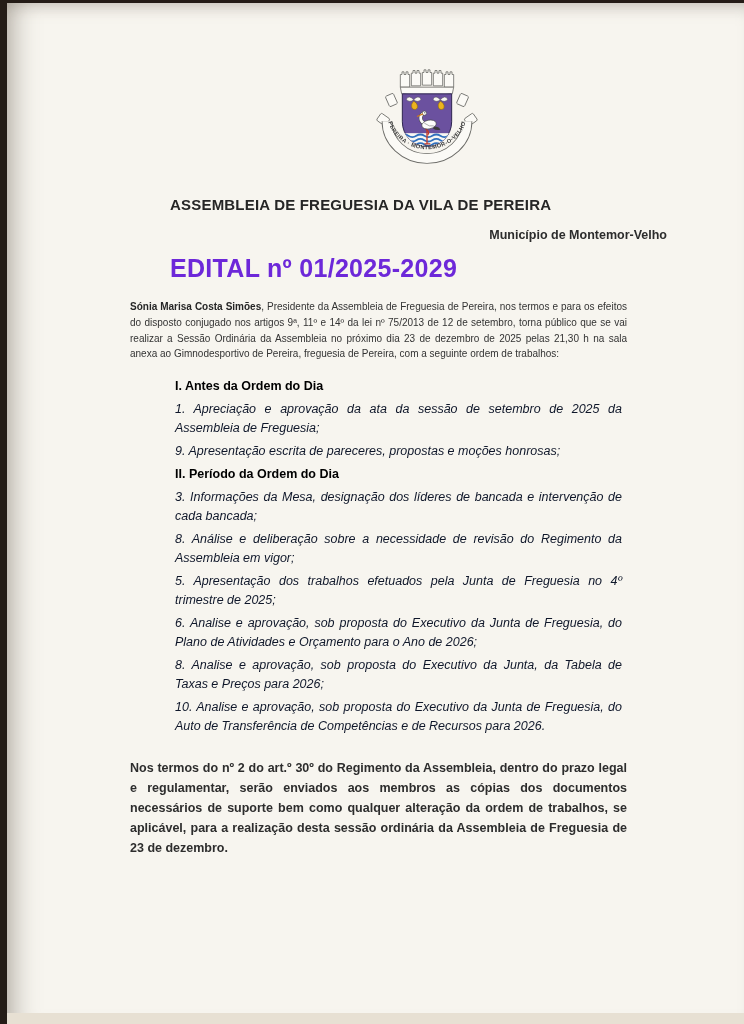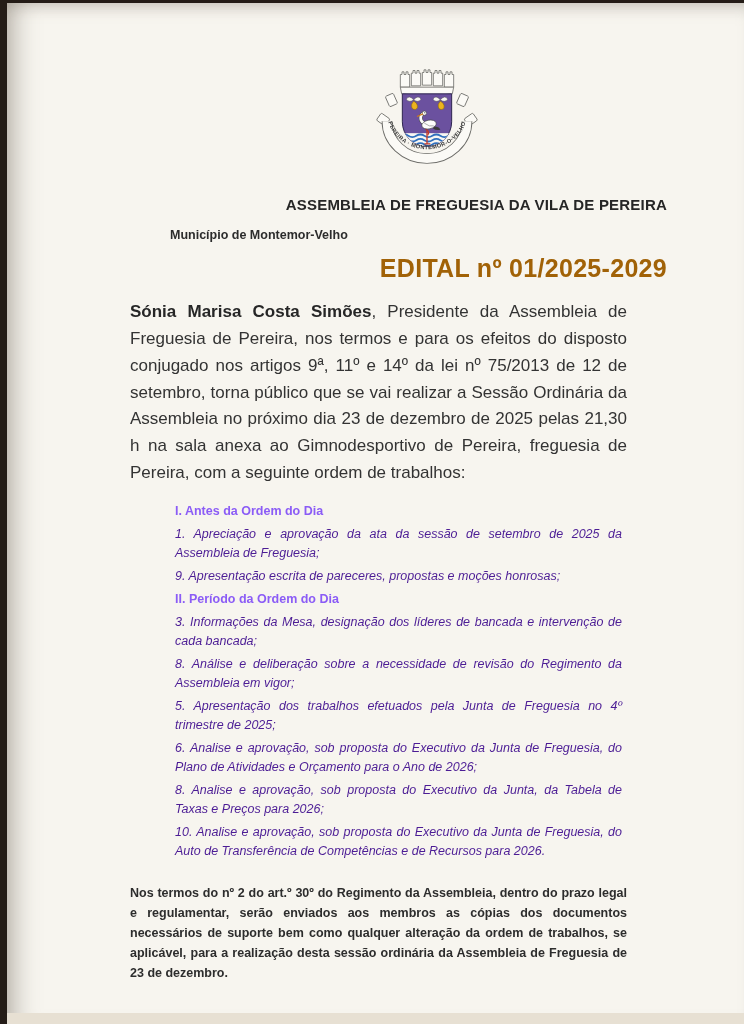--- a/index.html
+++ b/index.html
@@ -17,40 +17,40 @@
   }
   .page-bottom-strip {
     position:absolute; left:0; right:0; bottom:0; height:11px;
     background:#e7e0d3;
   }
   .content {
     position:absolute; left:123px; top:0; width:497px;
   }
   .crest { width:120px; margin:54px 0 0 0; position:relative; left:237px; }
   .h-org {
-    margin:20px 0 0 0; text-align:right; position:relative; left:40px;
+    margin:20px 0 0 0; text-align:left; position:relative; left:40px;
     font-size:15px; font-weight:700; letter-spacing:.2px; color:#262626;
   }
   .h-sub {
-    margin:15px 0 0 0; text-align:left; position:relative; left:40px;
+    margin:15px 0 0 0; text-align:right; position:relative; left:40px;
     font-size:12.5px; font-weight:700; color:#2c2c2c;
   }
   .h-edital {
-    margin:12px 0 0 0; text-align:right; position:relative; left:40px;
-    font-size:25px; font-weight:700; letter-spacing:.3px; color:#a16207;
+    margin:12px 0 0 0; text-align:left; position:relative; left:40px;
+    font-size:25px; font-weight:700; letter-spacing:.3px; color:#6d28d9;
   }
   .intro {
-    margin:16px 0 0 0; font-size:17px; line-height:1.58;
+    margin:16px 0 0 0; font-size:10px; line-height:1.58;
     text-align:justify; color:#333;
   }
   .intro b { color:#262626; }
   .agenda { margin:15px 0 0 45px; width:447px; }
   .agenda p { margin:0 0 4px 0; font-size:12.5px; line-height:1.52; }
-  .agenda .sec { font-weight:700; font-style:normal; color:#8b5cf6; margin-top:3px; }
-  .agenda .itm { font-style:italic; text-align:justify; color:#4c1d95; }
+  .agenda .sec { font-weight:700; font-style:normal; color:#000000; margin-top:3px; }
+  .agenda .itm { font-style:italic; text-align:justify; color:#0f172a; }
   .closing {
     margin:22px 0 0 0; font-size:12.5px; line-height:1.6;
     font-weight:700; text-align:justify; color:#2d2d2d;
   }
 </style>
 </head>
 <body>
 
 <div class="page">
 

